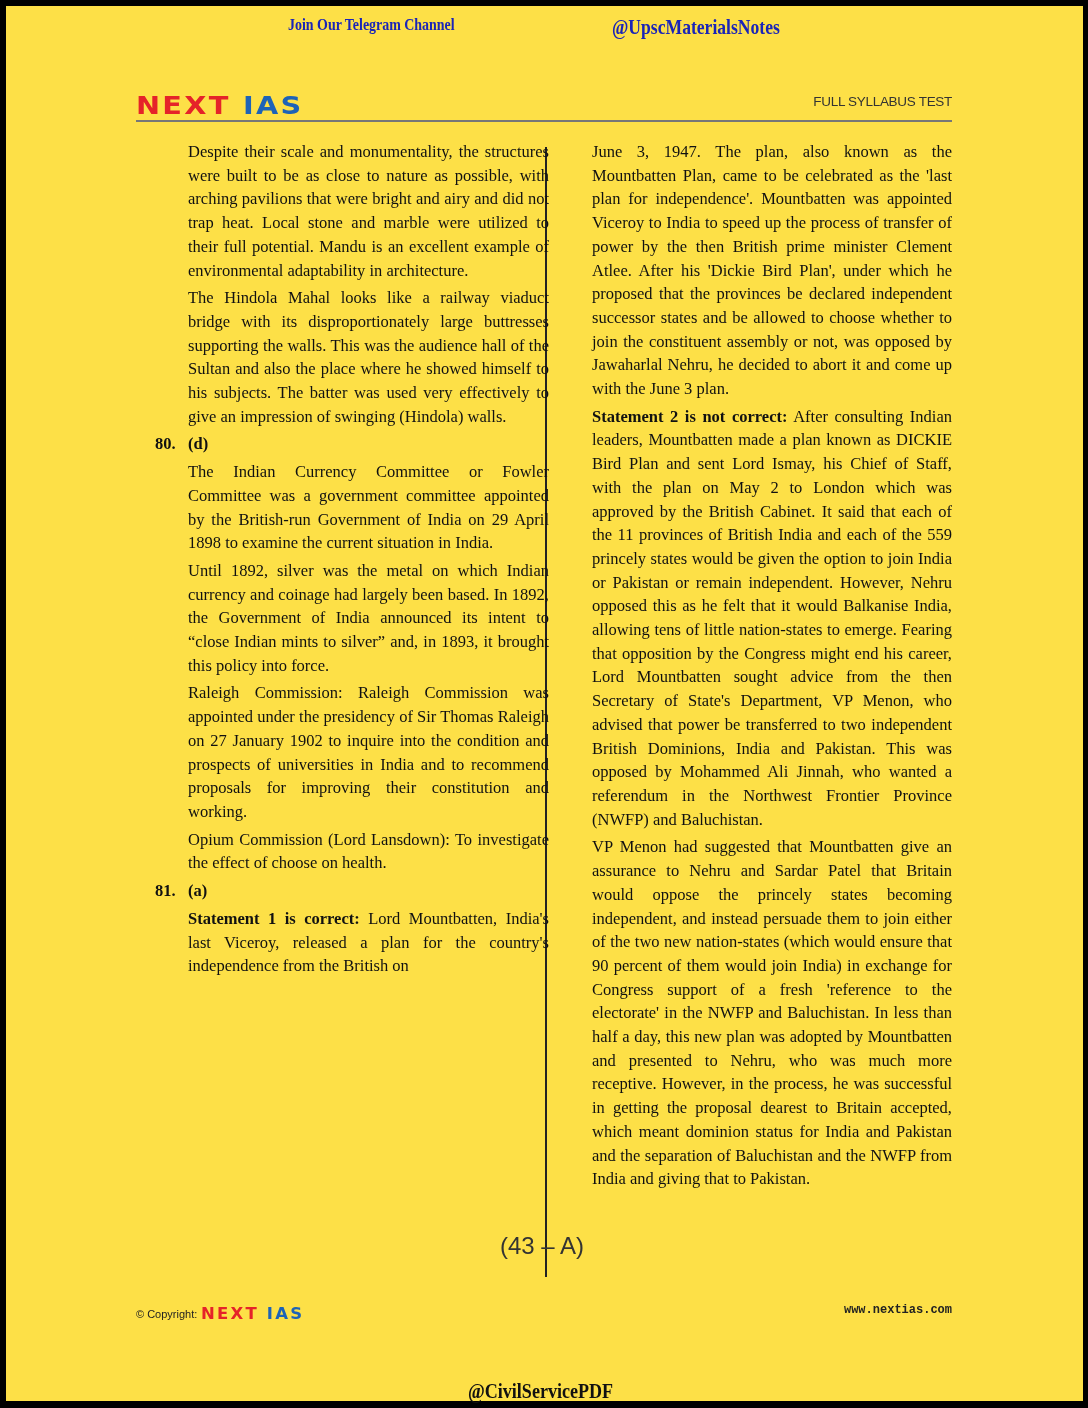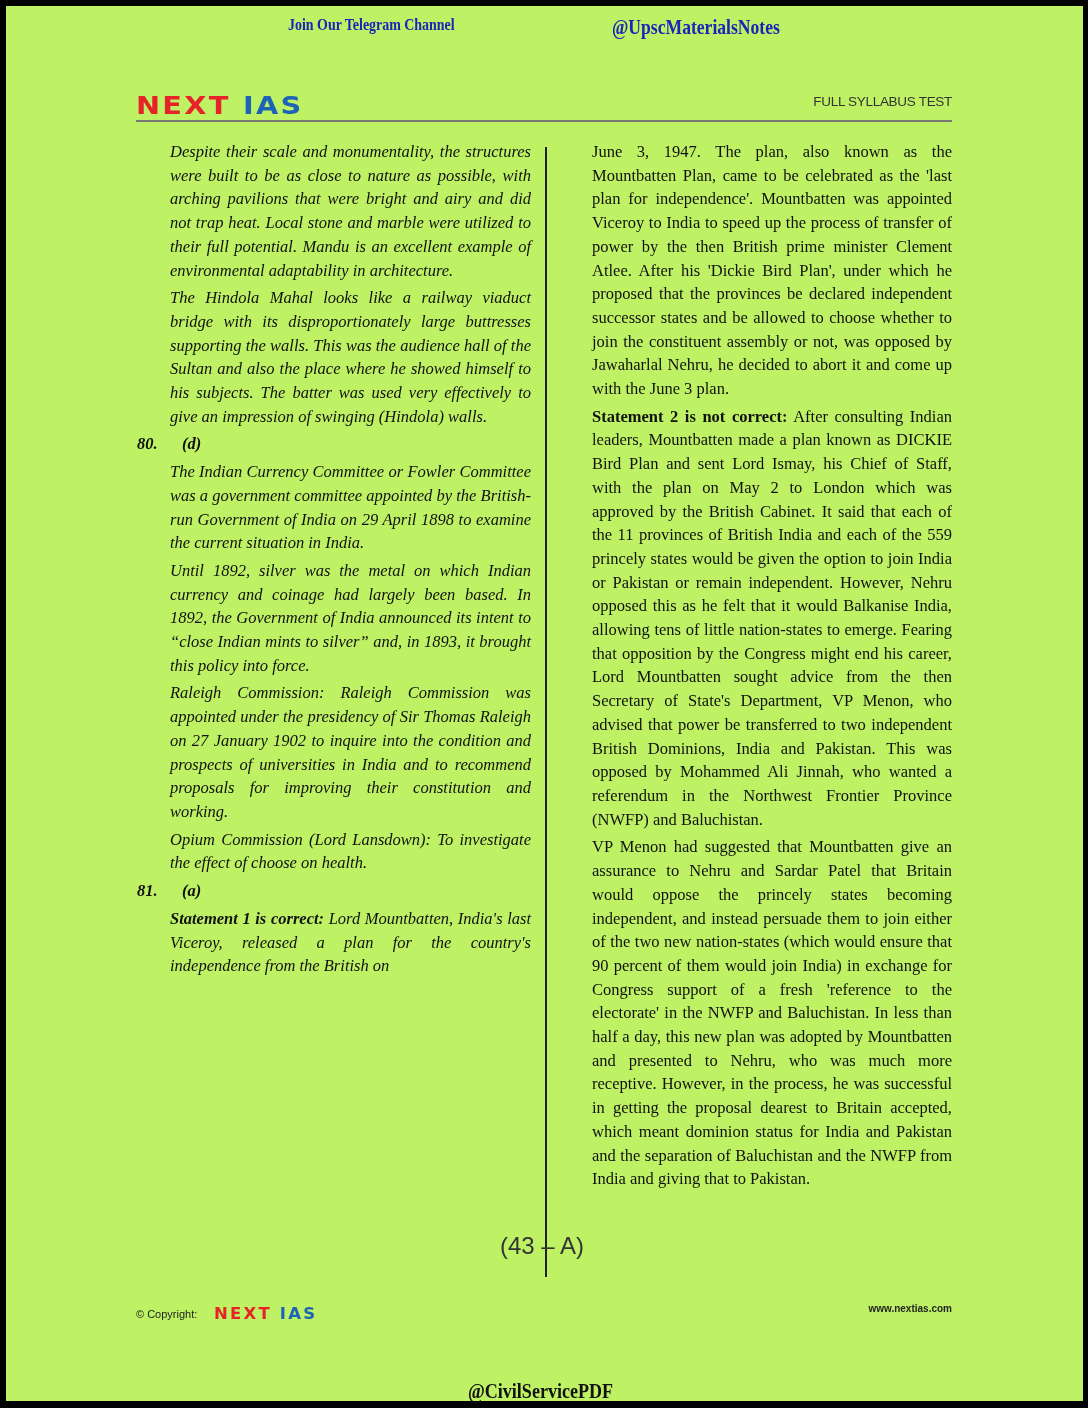--- a/index.html
+++ b/index.html
@@ -1,40 +1,40 @@
 <!DOCTYPE html>
 <html><head>
 <meta charset="utf-8">
 <style>
   html, body { margin:0; padding:0; }
   body { width:1088px; height:1408px; background:#000; position:relative; overflow:hidden; }
-  .page { position:absolute; left:6px; top:6px; width:1077px; height:1395px; background:#bef264; }
+  .page { position:absolute; left:6px; top:6px; width:1077px; height:1395px; background:#fde047; }
   .abs { position:absolute; }
   .tg { font-family:"Liberation Serif", serif; font-weight:bold; color:#1a24b8; transform:scaleX(0.82); transform-origin:left top; white-space:nowrap; }
   .tg1 { left:282px; top:9px; font-size:17px; }
   .tg2 { left:606px; top:8px; font-size:22px; transform:scaleX(0.8); }
   .logo { font-family:"DejaVu Sans", sans-serif; font-weight:bold; letter-spacing:2px; white-space:nowrap; }
   .logo .red { color:#e52329; }
   .logo .blue { color:#1d63b7; }
   .logo-head { left:130px; top:85px; font-size:25px; transform:scaleX(1.15); transform-origin:left top; }
   .hdr-right { right:131px; top:88px; font-family:"Liberation Sans", sans-serif; font-size:13.5px; color:#333; letter-spacing:-0.3px; }
   .hdr-rule { left:130px; top:114px; width:816px; height:2px; background:#777; }
   .col-divider { left:539px; top:141px; width:1.5px; height:1130px; background:#222; }
   .col { position:absolute; top:134px; font-family:"Liberation Serif", serif; font-size:16.5px; line-height:23.7px; color:#111; }
-  .col-left { left:131px; width:394px;font-style:italic; }
+  .col-left { left:149px; width:394px; }
   .col-right { left:586px; width:360px; }
   .col p { margin:0 0 4px 0; text-align:justify; }
   .indent { padding-left:33px; }
-  .qhead { font-weight:bold; display:flex; margin:4px 0 4px 0;gap:12px; }
+  .qhead { font-weight:bold; display:flex; margin:4px 0 4px 0; }
   .qnum { width:33px; }
   .b { font-weight:bold;margin-top:20px; }
-  .foot-copy { left:130px; top:1299px; font-family:"Liberation Sans", sans-serif; font-size:11px; color:#222; white-space:nowrap; display:flex; align-items:center; gap:17px; }
+  .foot-copy { left:130px; top:1299px; font-family:"Liberation Sans", sans-serif; font-size:11px; color:#222; white-space:nowrap; display:flex; align-items:center; gap:4px; }
   .foot-copy .logo { font-size:15px; transform:scaleX(1.1); transform-origin:left center; }
   .foot-page { left:494px; top:1226px; font-family:"Liberation Sans", sans-serif; font-size:24px; color:#333; }
-  .foot-url { right:131px; top:1297px; font-family:Liberation Sans, sans-serif; font-weight:bold; font-size:10px; color:#222;text-align:center; }
+  .foot-url { right:131px; top:1297px; font-family:Liberation Mono, monospace; font-weight:bold; font-size:12px; color:#222;text-align:center; }
   .foot-handle { left:462px; top:1372px; font-family:"Liberation Serif", serif; font-weight:bold; font-size:22px; color:#111; transform:scaleX(0.82); transform-origin:left top; white-space:nowrap; }
 </style>
 </head>
 <body>
 
 <div class="page">
 
   <div class="abs tg tg1">Join Our Telegram Channel</div>
   <div class="abs tg tg2">@UpscMaterialsNotes</div>
 

